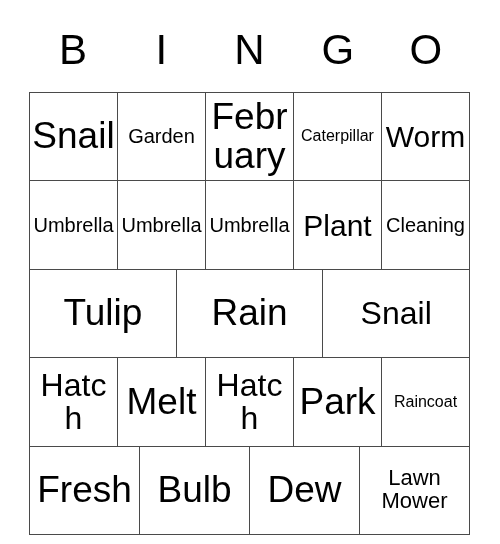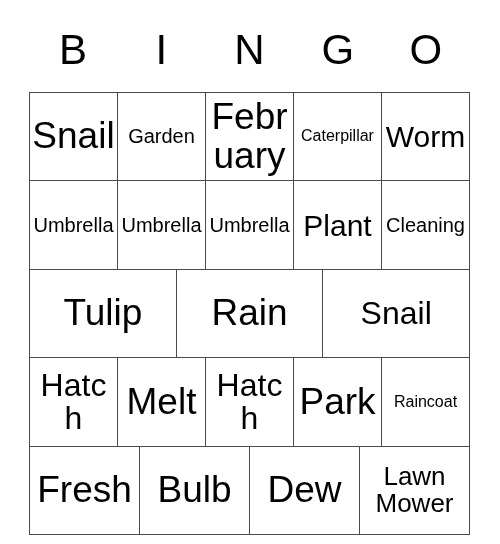--- a/index.html
+++ b/index.html
@@ -83,21 +83,21 @@
     width: 100%;
     line-height: 1.04;
     word-break: break-word;
     color: #000000;
   }
 
   
   .fs-xxl .cell-text { font-size: 37px; }
   .fs-xl  .cell-text { font-size: 30px; }
   .fs-lg  .cell-text { font-size: 32px; }
-  .fs-md  .cell-text { font-size: 26px; }
+  .fs-md  .cell-text { font-size: 22px; }
   .fs-sm  .cell-text { font-size: 20px; }
   .fs-xs  .cell-text { font-size: 16px; }
 </style>
 </head>
 <body>
 
 <div id="bingo-card">
 
   <div id="header-row">
     <div class="header-letter">B</div>

